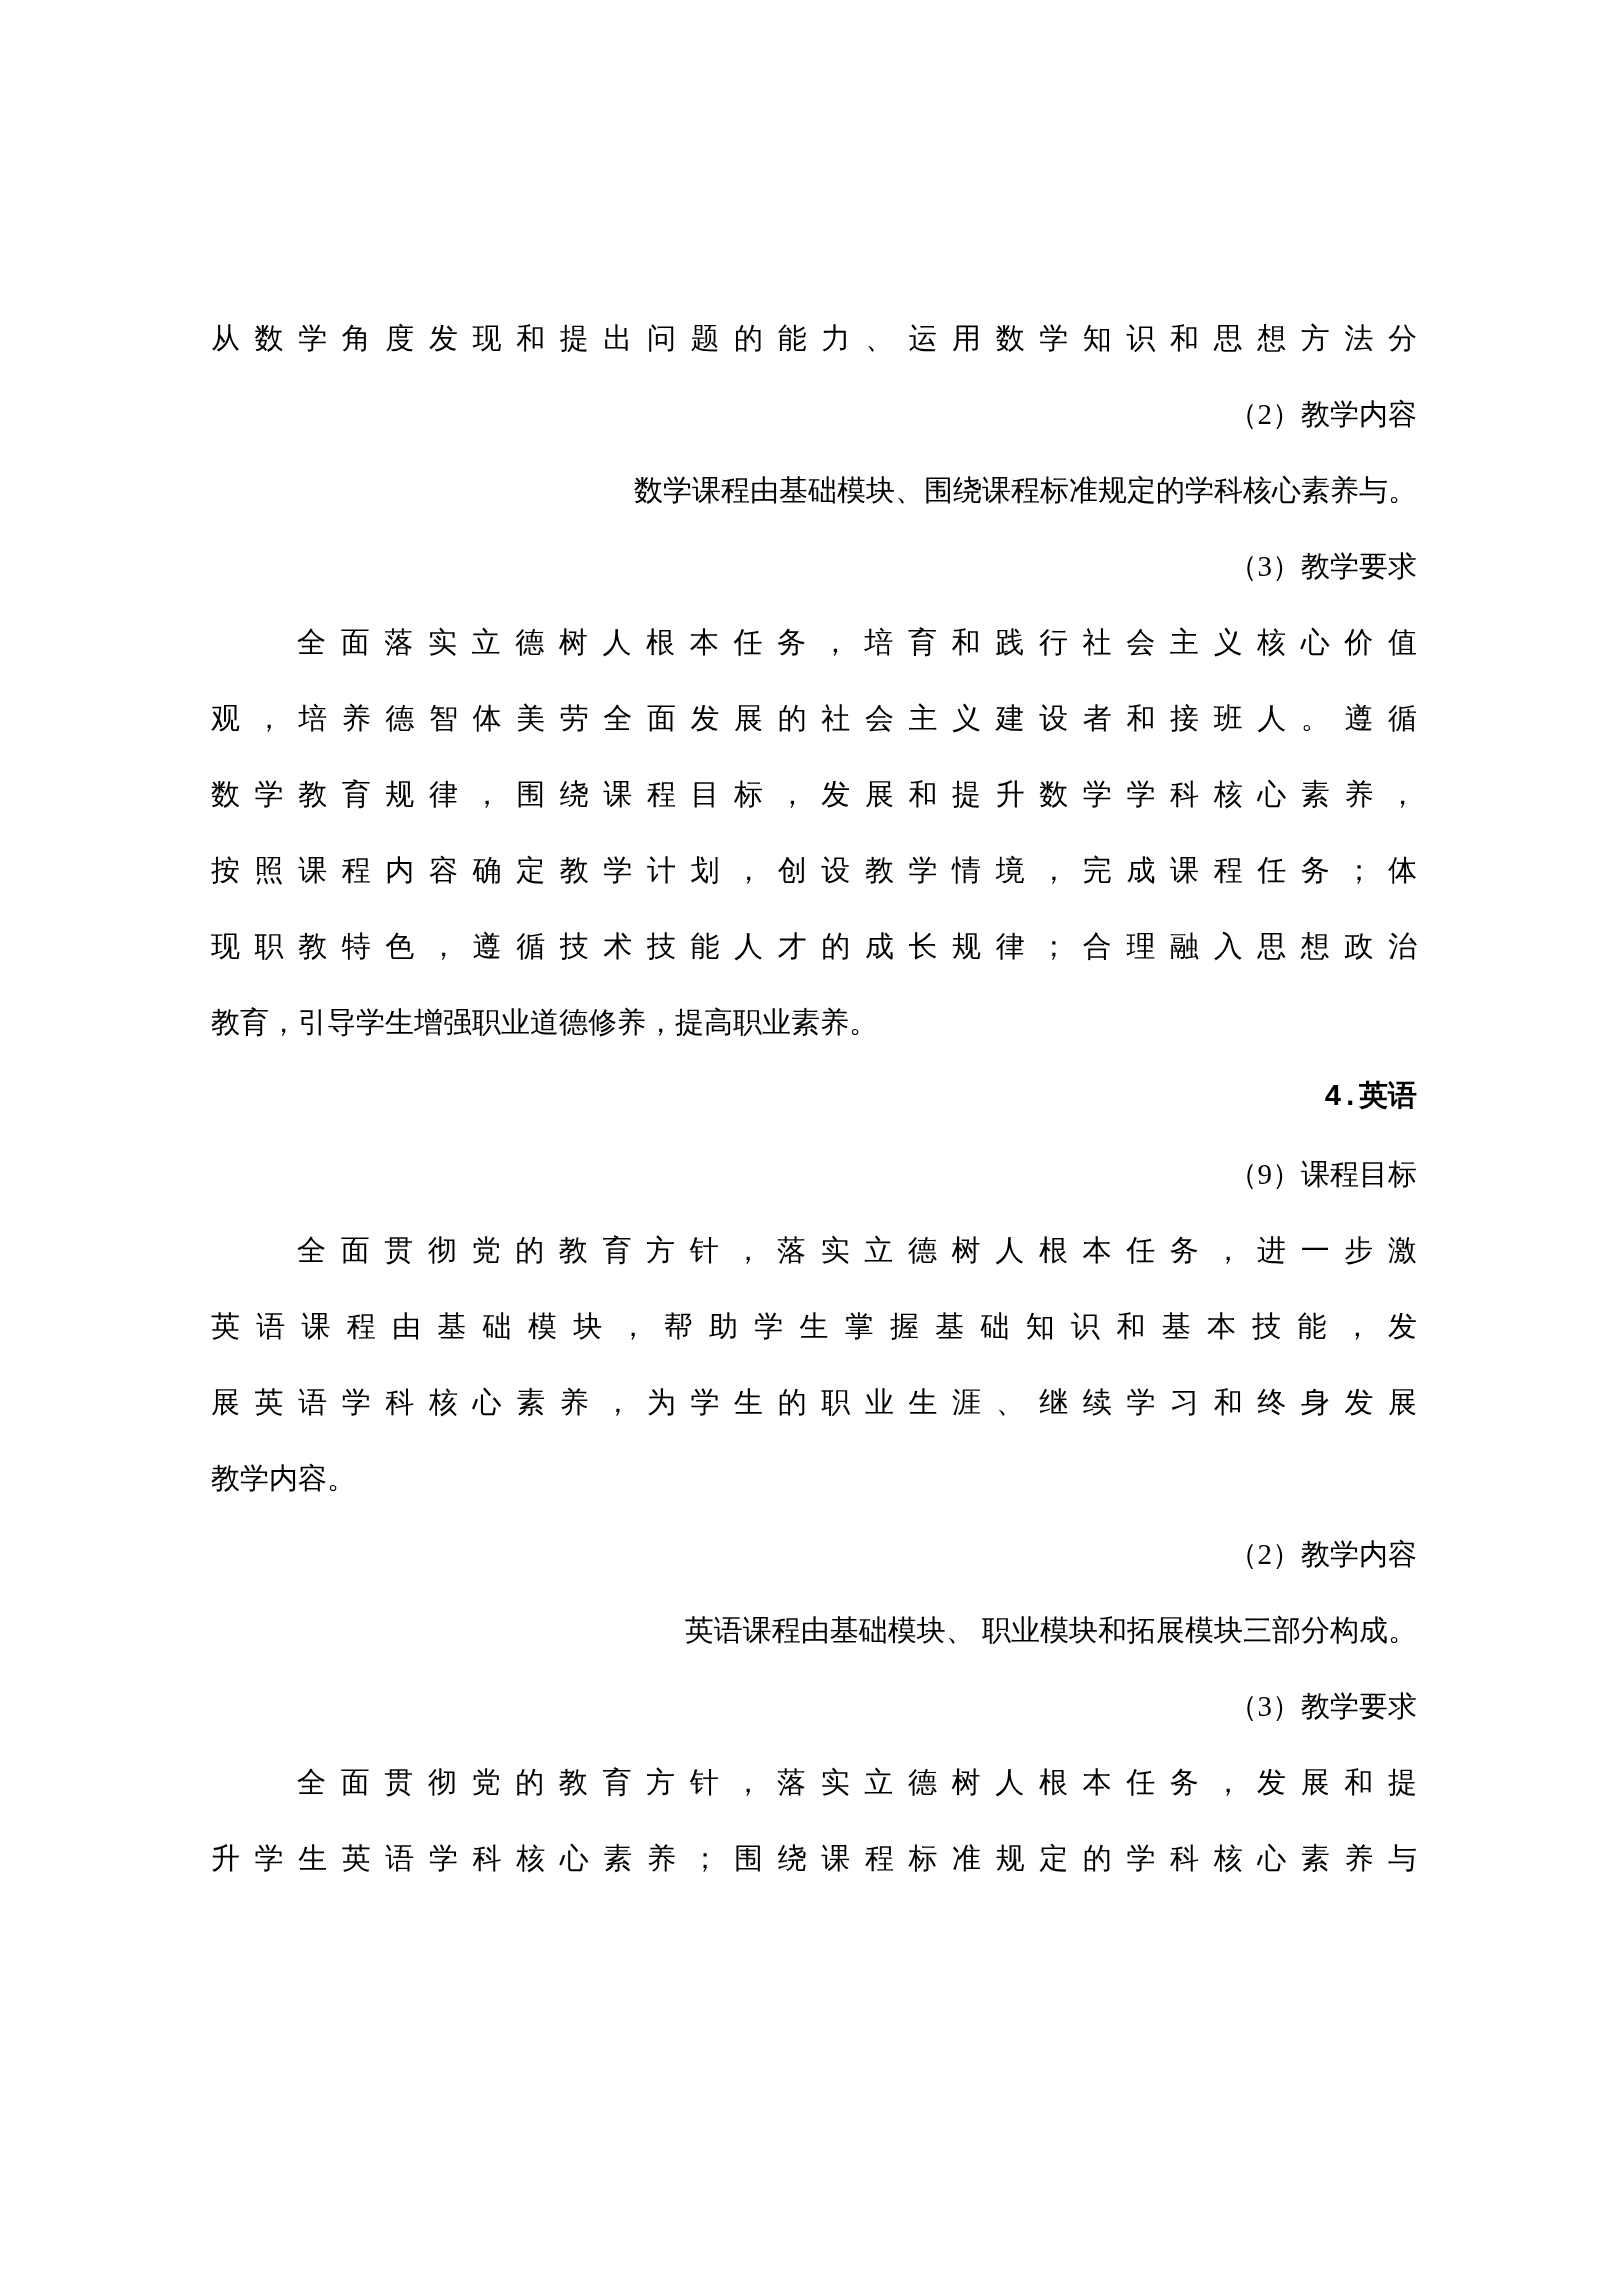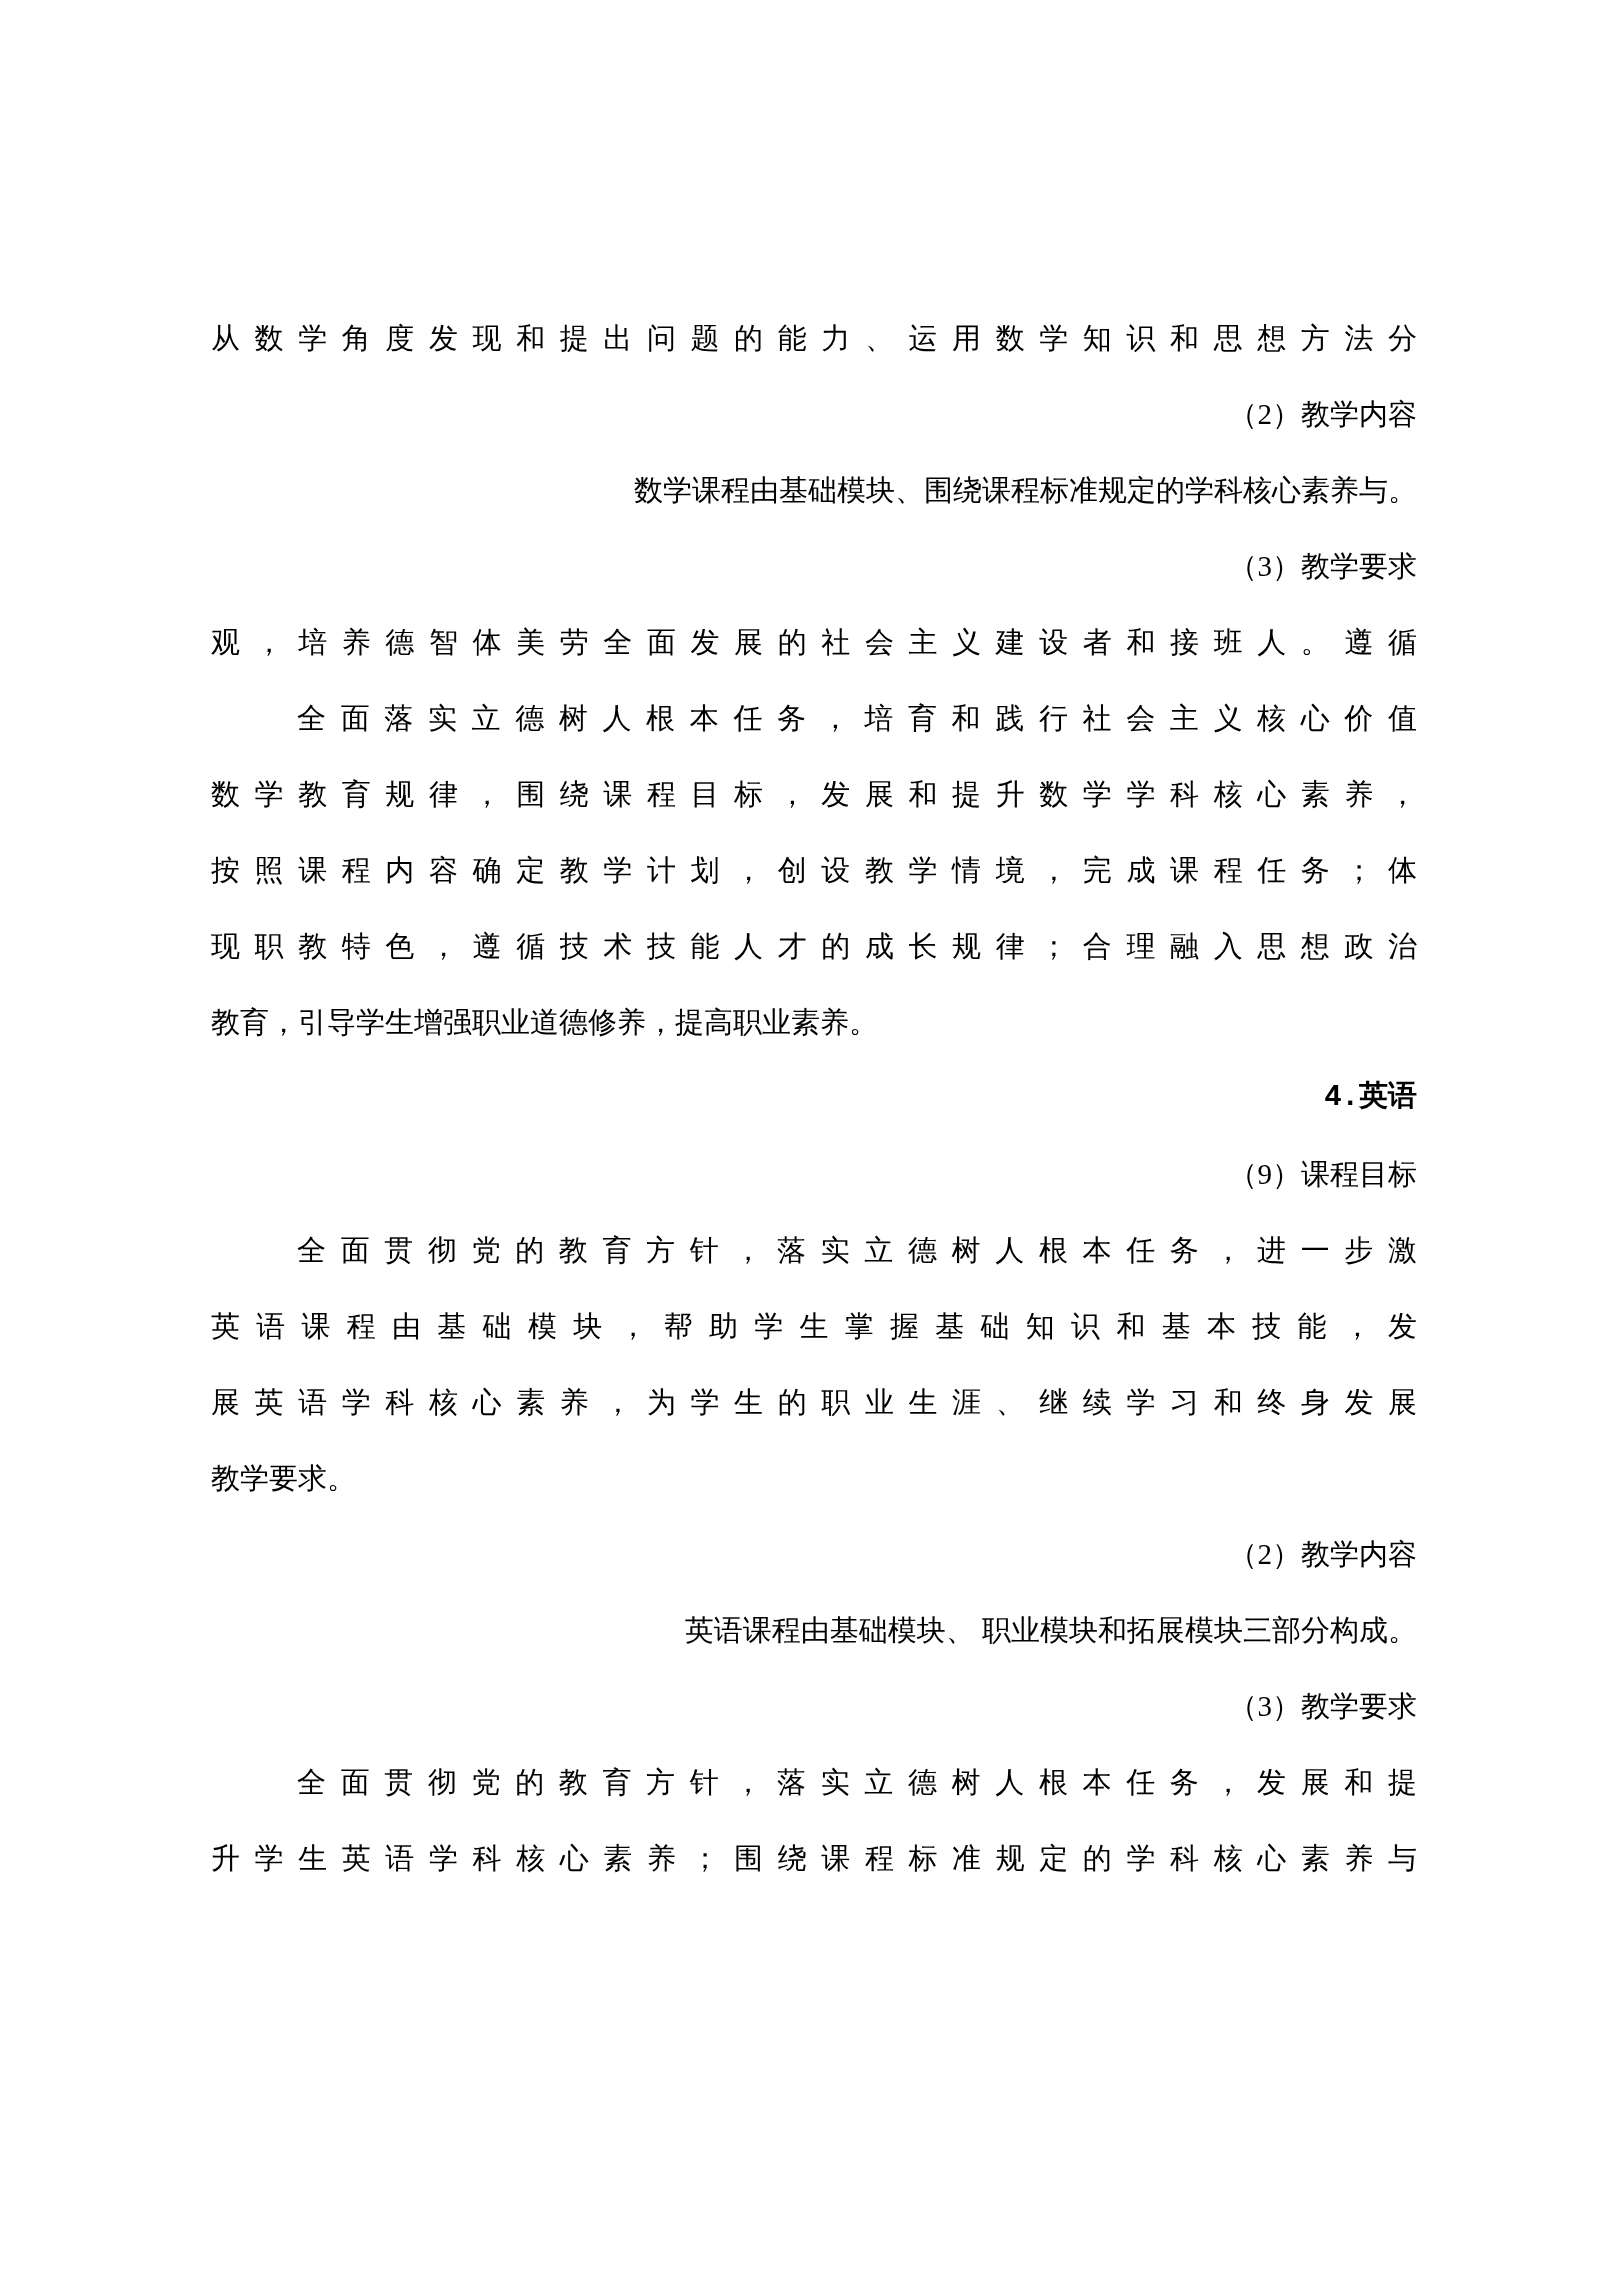--- a/index.html
+++ b/index.html
@@ -52,32 +52,32 @@
 </style>
 </head>
 <body style="color: rgb(0, 0, 0);">
 
 <div class="page" style="background: rgb(255, 255, 255);">
   <div class="doc-body" id="doc-body">
       <div class="text-line justify">从数学角度发现和提出问题的能力、运用数学知识和思想方法分</div>
       <div class="text-line indent">（2）教学内容</div>
       <div class="text-line indent">数学课程由基础模块、围绕课程标准规定的学科核心素养与。</div>
       <div class="text-line indent">（3）教学要求</div>
+      <div class="text-line indent justify">全面落实立德树人根本任务，培育和践行社会主义核心价值</div>
       <div class="text-line justify">观，培养德智体美劳全面发展的社会主义建设者和接班人。遵循</div>
-      <div class="text-line indent justify">全面落实立德树人根本任务，培育和践行社会主义核心价值</div>
       <div class="text-line justify">数学教育规律，围绕课程目标，发展和提升数学学科核心素养，</div>
       <div class="text-line justify">按照课程内容确定教学计划，创设教学情境，完成课程任务；体</div>
       <div class="text-line justify">现职教特色，遵循技术技能人才的成长规律；合理融入思想政治</div>
       <div class="text-line">教育，引导学生增强职业道德修养，提高职业素养。</div>
       <div class="text-line indent heading">4.英语</div>
       <div class="text-line indent">（9）课程目标</div>
       <div class="text-line indent justify">全面贯彻党的教育方针，落实立德树人根本任务，进一步激</div>
       <div class="text-line justify">英语课程由基础模块，帮助学生掌握基础知识和基本技能，发</div>
       <div class="text-line justify">展英语学科核心素养，为学生的职业生涯、继续学习和终身发展</div>
-      <div class="text-line">教学要求。</div>
+      <div class="text-line">教学内容。</div>
       <div class="text-line indent">（2）教学内容</div>
       <div class="text-line indent">英语课程由基础模块、 职业模块和拓展模块三部分构成。</div>
       <div class="text-line indent">（3）教学要求</div>
       <div class="text-line indent justify">全面贯彻党的教育方针，落实立德树人根本任务，发展和提</div>
       <div class="text-line justify">升学生英语学科核心素养；围绕课程标准规定的学科核心素养与</div>
     </div>
 </div>
 
 
 </body></html>

